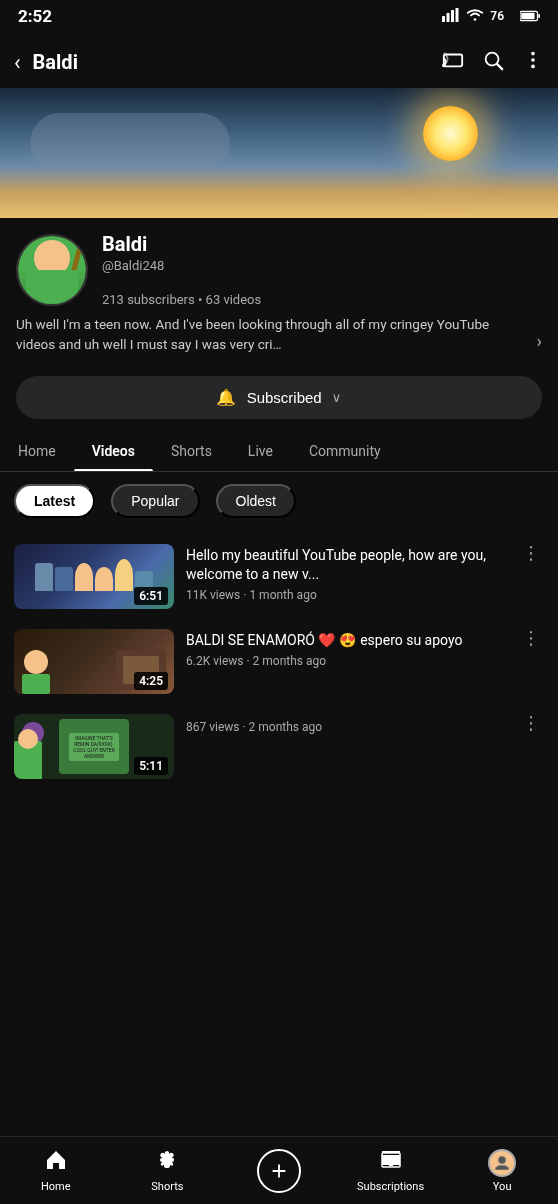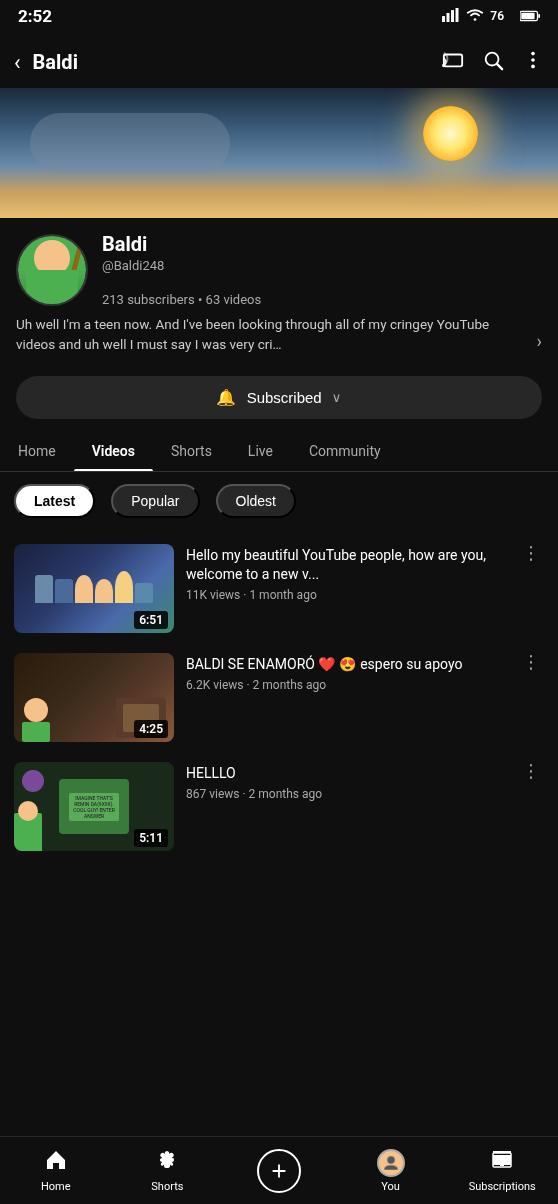--- a/index.html
+++ b/index.html
@@ -296,21 +296,21 @@
     .video-item {
       display: flex;
       gap: 12px;
       padding: 10px 14px;
       align-items: flex-start;
       cursor: pointer;
     }
     .video-thumb {
       position: relative;
       width: 160px;
-      height: 89px;
+      height: 65px;
       border-radius: 8px;
       overflow: hidden;
       flex-shrink: 0;
       background: #1a1a1a;
     }
     .thumb-img-1 {
       width: 100%;
       height: 100%;
       background: linear-gradient(135deg, #1a2040 0%, #2a3a6a 40%, #4a6aaa 70%, #3a8a6a 100%);
       display: flex;
@@ -663,21 +663,20 @@
             </div>
           </div>
 
           <div style="position:absolute;bottom:0;left:0;width:28px;height:38px;background:#4caf50;border-radius:2px 2px 0 0;">
             <div style="width:20px;height:20px;background:#f5c28a;border-radius:50%;margin:0 auto;margin-top:-12px;"></div>
           </div>
         </div>
         <span class="video-duration">5:11</span>
       </div>
       <div class="video-meta">
-        <div class="video-title">HELLLO</div>
         <div class="video-info">867 views · 2 months ago</div>
       </div>
       <div class="video-more">⋮</div>
     </div>
 
   </div>
 </div>
 
 <div class="bottom-nav">
   <div class="nav-item">
@@ -695,33 +694,33 @@
       </svg>
     </span>
     <span class="nav-label">Shorts</span>
   </div>
   <div class="nav-item">
     <div class="nav-icon-circle">
       <svg width="22" height="22" viewBox="0 0 24 24" fill="white">
         <path d="M19 13H13V19H11V13H5V11H11V5H13V11H19V13Z"></path>
       </svg>
     </div>
-  </div>
-  <div class="nav-item">
-    <div class="nav-avatar">
-      <svg width="18" height="18" viewBox="0 0 24 24">
-        <circle cx="12" cy="8" r="5" fill="#555" stroke="#888" stroke-width="1"></circle>
-        <path d="M3 21 Q3 15 12 15 Q21 15 21 21" fill="#555" stroke="#888" stroke-width="1"></path>
-      </svg>
-    </div>
-    <span class="nav-label">You</span>
   </div>
   <div class="nav-item">
     <span class="nav-icon">
       <svg width="24" height="24" viewBox="0 0 24 24" fill="white">
         <path d="M10 18h4v-2h-4v2zm-7-1h2V7H3v10zm16 0h2V7h-2v10zM5 7v10h14V7H5zM3 5h18V3H3v2z"></path>
         <rect x="3" y="5" width="18" height="14" rx="1" stroke="white" stroke-width="1.5" fill="none"></rect>
         <path d="M8 10L12 14L16 10" stroke="white" stroke-width="1.5" fill="none" stroke-linecap="round"></path>
       </svg>
     </span>
     <span class="nav-label">Subscriptions</span>
   </div>
+  <div class="nav-item">
+    <div class="nav-avatar">
+      <svg width="18" height="18" viewBox="0 0 24 24">
+        <circle cx="12" cy="8" r="5" fill="#555" stroke="#888" stroke-width="1"></circle>
+        <path d="M3 21 Q3 15 12 15 Q21 15 21 21" fill="#555" stroke="#888" stroke-width="1"></path>
+      </svg>
+    </div>
+    <span class="nav-label">You</span>
+  </div>
 </div>
 
 </body></html>

